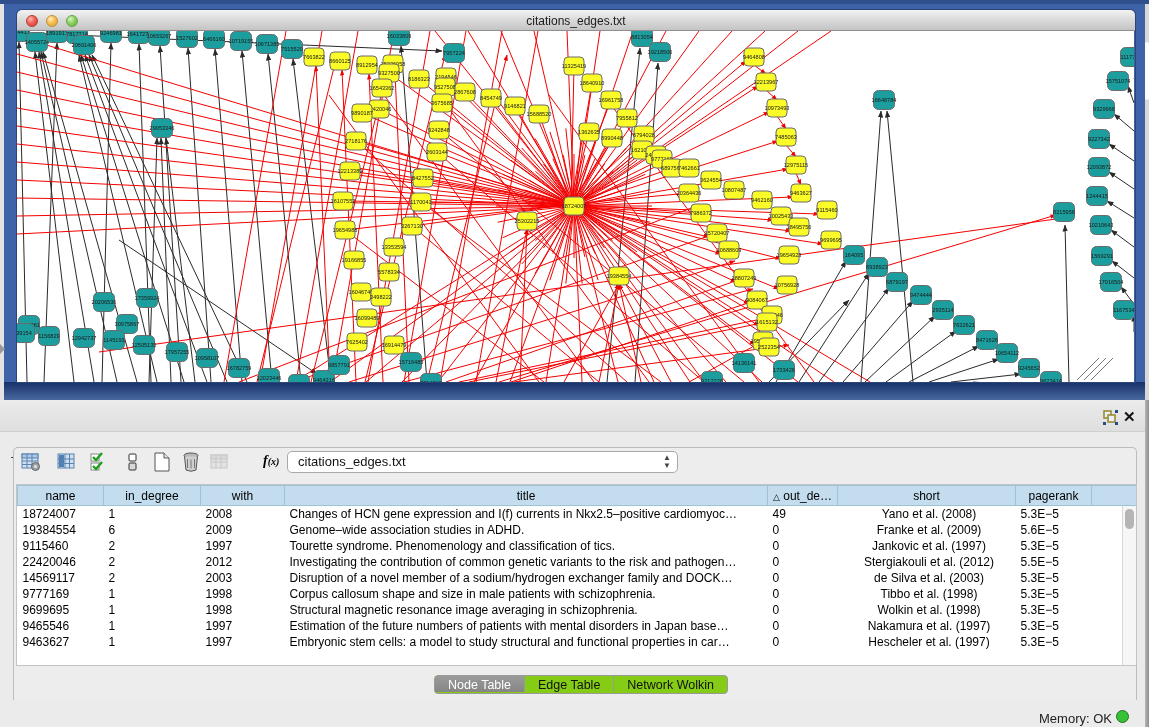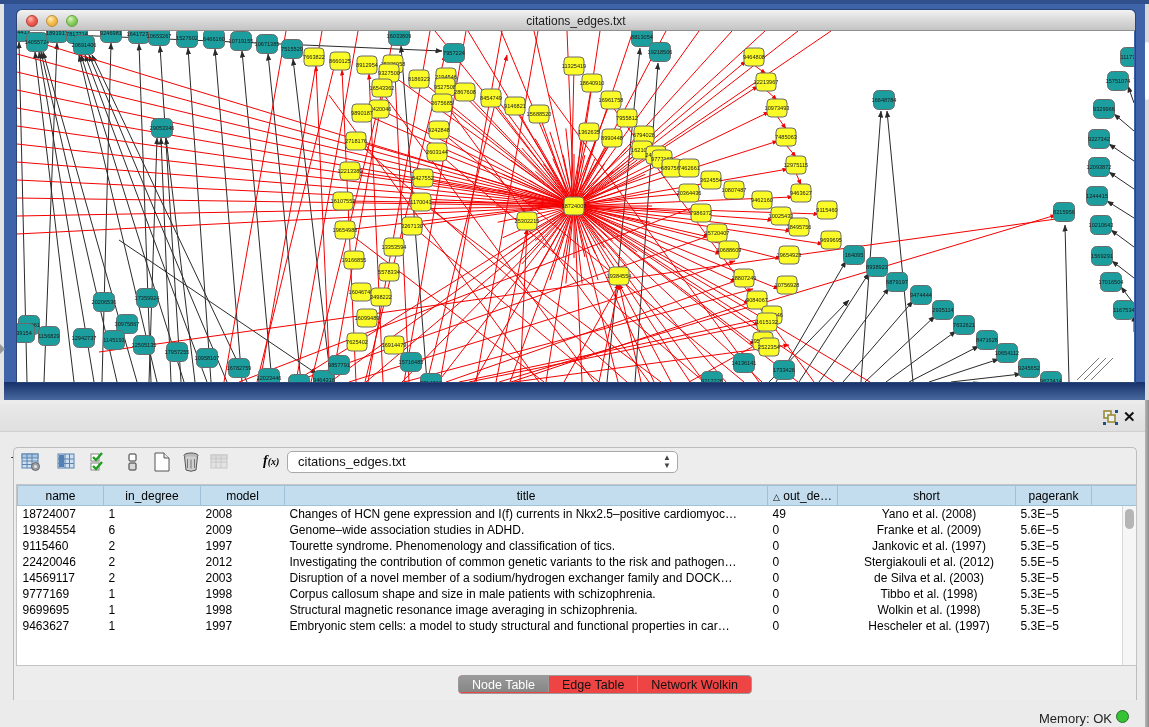--- a/index.html
+++ b/index.html
@@ -27,21 +27,21 @@
 .combo { position:absolute; left:273px; top:3px; width:391px; height:22px; background:#fff; border:1px solid #a9a9a9; border-radius:5px; font-size:13px; color:#111; line-height:20px; padding-left:10px;}
 .combo .arr { position:absolute; right:6px; top:2px; font-size:8px; color:#444; line-height:8px; letter-spacing:0;}
 table.data { position:absolute; left:0px; top:0px; border-collapse:collapse; font-size:12px; table-layout:fixed; width:1120px; background:#fff;}
 table.data th { background:#c3ddee; border:1px solid #9fc2d8; font-weight:normal; font-size:12px; height:20px; padding:0; color:#000;}
 table.data td { height:16px; padding:0 0 0 5px; white-space:nowrap; overflow:hidden; border:none; color:#000;}
 th.c1{width:86px} th.c2{width:97px} th.c3{width:84px} th.c4{width:483px} th.c5{width:70px} th.c6{width:178px} th.c7{width:76px} th.c8{width:46px; background:#fff; border:none;}
 td.c6 { text-align:center; padding:0;}
 .scrollbar { position:absolute; width:14px; background:#f6f6f6; border-left:1px solid #d8d8d8;}
 .thumb { position:absolute; left:2px; top:3px; width:9px; height:20px; background:#b5b5b5; border-radius:5px; }
 .tablewrap { position:absolute; left:2px; top:36px; width:1121px; height:182px; background:#fff; border:1px solid #c4c4c4; overflow:hidden;}
-.tabs { position:absolute; left:420px; top:227px; height:19px; display:flex; border:1px solid #9a9a9a; border-radius:4px; overflow:hidden; background:#ef4444; font-size:12.5px;margin-left:24px;}
+.tabs { position:absolute; left:420px; top:227px; height:19px; display:flex; border:1px solid #9a9a9a; border-radius:4px; overflow:hidden; background:#84cc16; font-size:12.5px;}
 .tab { padding:1.5px 13px 0; height:15.5px; color:#111; border-right:1px solid #9a9a9a;}
 .tab.sel { background:linear-gradient(#9a9a9a,#868686); color:#fff; }
 .tab:last-child { border-right:none; }
 .status { position:absolute; right:33px; top:311px; font-size:13px; color:#222; }
 .dot { position:absolute; right:16px; top:310px; width:13px; height:13px; border-radius:50%; background:#35c335; border:1.5px solid #2a6e2a;}
 .icon { position:absolute; top:4px; }
 </style></head>
 <body>
 <div class="topbar"></div>
 <div class="netframe"></div>
@@ -649,21 +649,21 @@
         </svg>
       <div class="icon" style="left:229px; top:5px; font-family:'Liberation Serif',serif; font-style:italic; font-weight:bold; font-size:14px;margin-left:20px;">f<span style="font-size:10px">(x)</span></div>
       <div class="combo">citations_edges.txt<div class="arr">▲<br>▼</div></div>
     </div>
     <div class="tablewrap">
     <table class="data">
       <tbody>
             <tr>
               <th class="c1">name</th>
               <th class="c2">in_degree</th>
-              <th class="c3">model</th>
+              <th class="c3">with</th>
               <th class="c4">title</th>
               <th class="c5"><span style="font-size:9px">△</span> out_de…</th>
               <th class="c6">short</th>
               <th class="c7">pagerank</th>
               <th class="c8"></th>
             </tr>
       <tr>
               <td class="c1">18724007</td>
               <td class="c2">1</td>
               <td class="c3">2008</td>
@@ -723,20 +723,30 @@
               <td class="c7">5.3E−5</td>
               <td class="c8"></td>
             </tr>
 <tr>
               <td class="c1">9699695</td>
               <td class="c2">1</td>
               <td class="c3">1998</td>
               <td class="c4">Structural magnetic resonance image averaging in schizophrenia.</td>
               <td class="c5">0</td>
               <td class="c6">Wolkin et al. (1998)</td>
+              <td class="c7">5.3E−5</td>
+              <td class="c8"></td>
+            </tr>
+<tr>
+              <td class="c1">9465546</td>
+              <td class="c2">1</td>
+              <td class="c3">1997</td>
+              <td class="c4">Estimation of the future numbers of patients with mental disorders in Japan base…</td>
+              <td class="c5">0</td>
+              <td class="c6">Nakamura et al. (1997)</td>
               <td class="c7">5.3E−5</td>
               <td class="c8"></td>
             </tr>
 <tr>
               <td class="c1">9463627</td>
               <td class="c2">1</td>
               <td class="c3">1997</td>
               <td class="c4">Embryonic stem cells: a model to study structural and functional properties in car…</td>
               <td class="c5">0</td>
               <td class="c6">Hescheler et al. (1997)</td>

